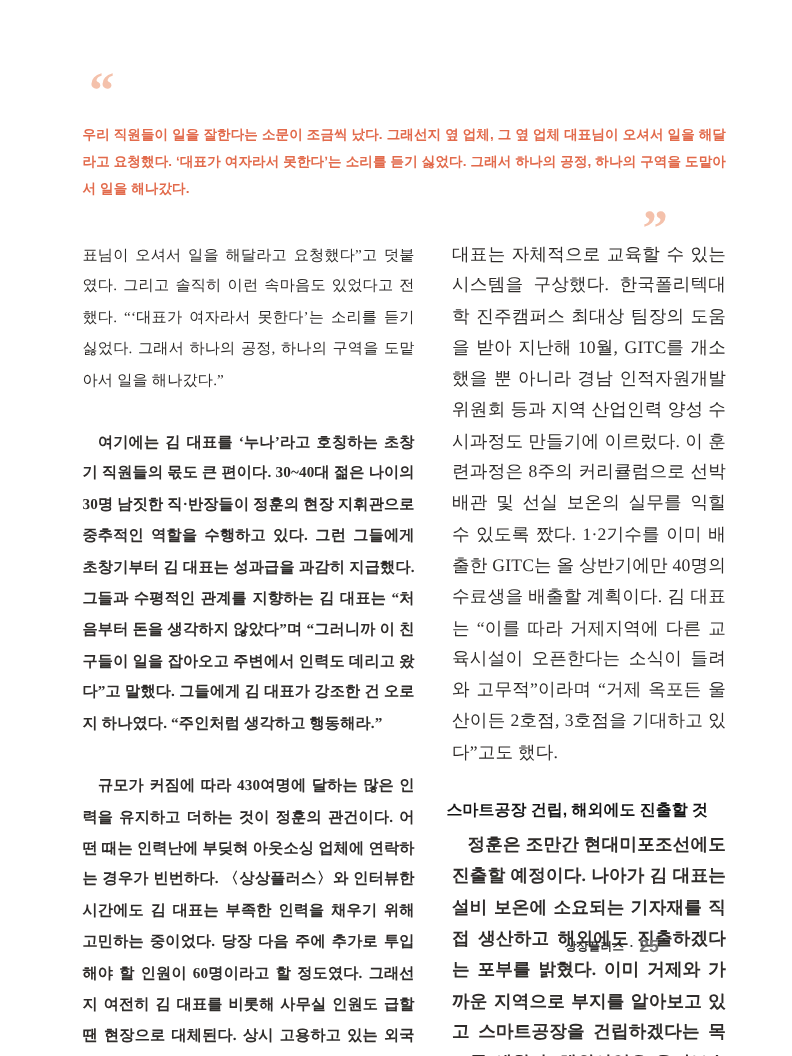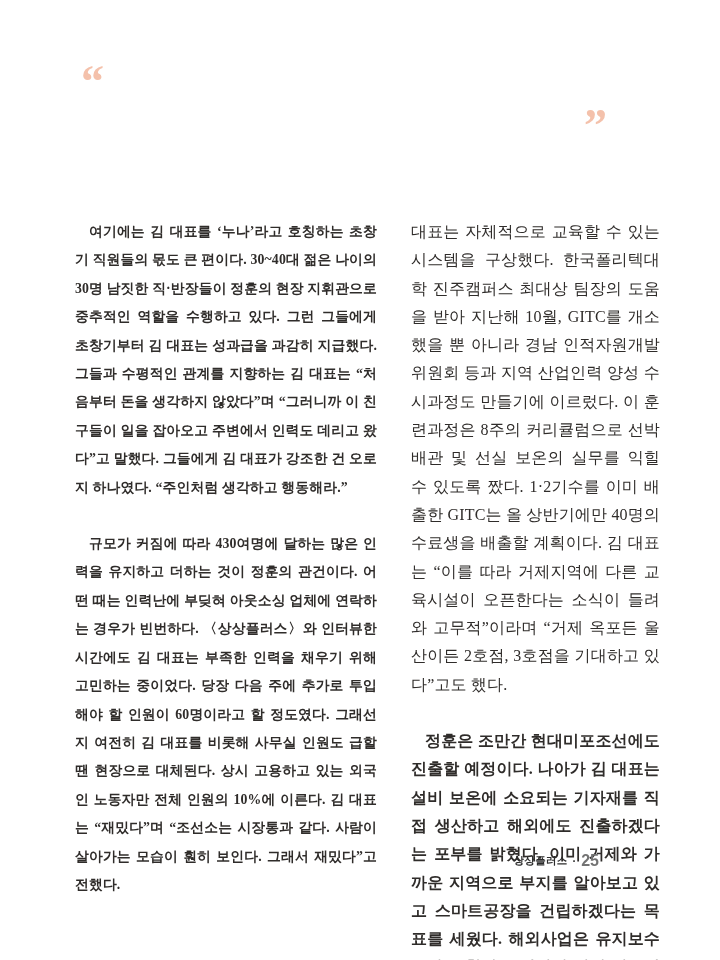--- a/index.html
+++ b/index.html
@@ -124,33 +124,36 @@
     color: #737373;
   }
 </style>
 </head>
 <body>
 
 <div class="page">
 
   <div class="pullquote">
     <span class="quote-mark open">“</span>
+    <div class="pullquote-text">우리 직원들이 일을 잘한다는 소문이 조금씩 났다. 그래선지 옆 업체, 그 옆 업체 대표님이 오셔서 일을 해달라고 요청했다. ‘대표가 여자라서 못한다’는 소리를 듣기 싫었다. 그래서 하나의 공정, 하나의 구역을 도맡아서 일을 해나갔다.</div>
     <span class="quote-mark close">”</span>
   </div>
 
   <div class="columns">
 
     <div class="col-left">
+      <p>표님이 오셔서 일을 해달라고 요청했다”고 덧붙였다. 그리고 솔직히 이런 속마음도 있었다고 전했다. “‘대표가 여자라서 못한다’는 소리를 듣기 싫었다. 그래서 하나의 공정, 하나의 구역을 도맡아서 일을 해나갔다.”</p>
       <p class="indent">여기에는 김 대표를 ‘누나’라고 호칭하는 초창기 직원들의 몫도 큰 편이다. 30~40대 젊은 나이의 30명 남짓한 직·반장들이 정훈의 현장 지휘관으로 중추적인 역할을 수행하고 있다. 그런 그들에게 초창기부터 김 대표는 성과급을 과감히 지급했다. 그들과 수평적인 관계를 지향하는 김 대표는 “처음부터 돈을 생각하지 않았다”며 “그러니까 이 친구들이 일을 잡아오고 주변에서 인력도 데리고 왔다”고 말했다. 그들에게 김 대표가 강조한 건 오로지 하나였다. “주인처럼 생각하고 행동해라.”</p>
       <p class="indent">규모가 커짐에 따라 430여명에 달하는 많은 인력을 유지하고 더하는 것이 정훈의 관건이다. 어떤 때는 인력난에 부딪혀 아웃소싱 업체에 연락하는 경우가 빈번하다. 〈상상플러스〉와 인터뷰한 시간에도 김 대표는 부족한 인력을 채우기 위해 고민하는 중이었다. 당장 다음 주에 추가로 투입해야 할 인원이 60명이라고 할 정도였다. 그래선지 여전히 김 대표를 비롯해 사무실 인원도 급할 땐 현장으로 대체된다. 상시 고용하고 있는 외국인 노동자만 전체 인원의 10%에 이른다. 김 대표는 “재밌다”며 “조선소는 시장통과 같다. 사람이 살아가는 모습이 훤히 보인다. 그래서 재밌다”고 전했다.</p>
 
     </div>
 
     <div class="col-right">
       <p>대표는 자체적으로 교육할 수 있는 시스템을 구상했다. 한국폴리텍대학 진주캠퍼스 최대상 팀장의 도움을 받아 지난해 10월, GITC를 개소했을 뿐 아니라 경남 인적자원개발위원회 등과 지역 산업인력 양성 수시과정도 만들기에 이르렀다. 이 훈련과정은 8주의 커리큘럼으로 선박 배관 및 선실 보온의 실무를 익힐 수 있도록 짰다. 1·2기수를 이미 배출한 GITC는 올 상반기에만 40명의 수료생을 배출할 계획이다. 김 대표는 “이를 따라 거제지역에 다른 교육시설이 오픈한다는 소식이 들려와 고무적”이라며 “거제 옥포든 울산이든 2호점, 3호점을 기대하고 있다”고도 했다.</p>
+      <h3 class="subheading">스마트공장 건립, 해외에도 진출할 것</h3>
       <p class="indent">정훈은 조만간 현대미포조선에도 진출할 예정이다. 나아가 김 대표는 설비 보온에 소요되는 기자재를 직접 생산하고 해외에도 진출하겠다는 포부를 밝혔다. 이미 거제와 가까운 지역으로 부지를 알아보고 있고 스마트공장을 건립하겠다는 목표를 세웠다. 해외사업은 유지보수 분야로 첫발을 내딛기 위해 인도네시아와 태국 등으로 사업성을 검토하고 알아보는 단계라고 귀띔했다. 김 대표는 “외형이 확대됨에 따라 자가 공장에 대한 요구</p>
     </div>
 
   </div>
 
   <div class="footer">
     <span class="mag-name">상상플러스</span>
     <span class="dot-sep">·</span>
     <span class="page-num">25</span>
   </div>

